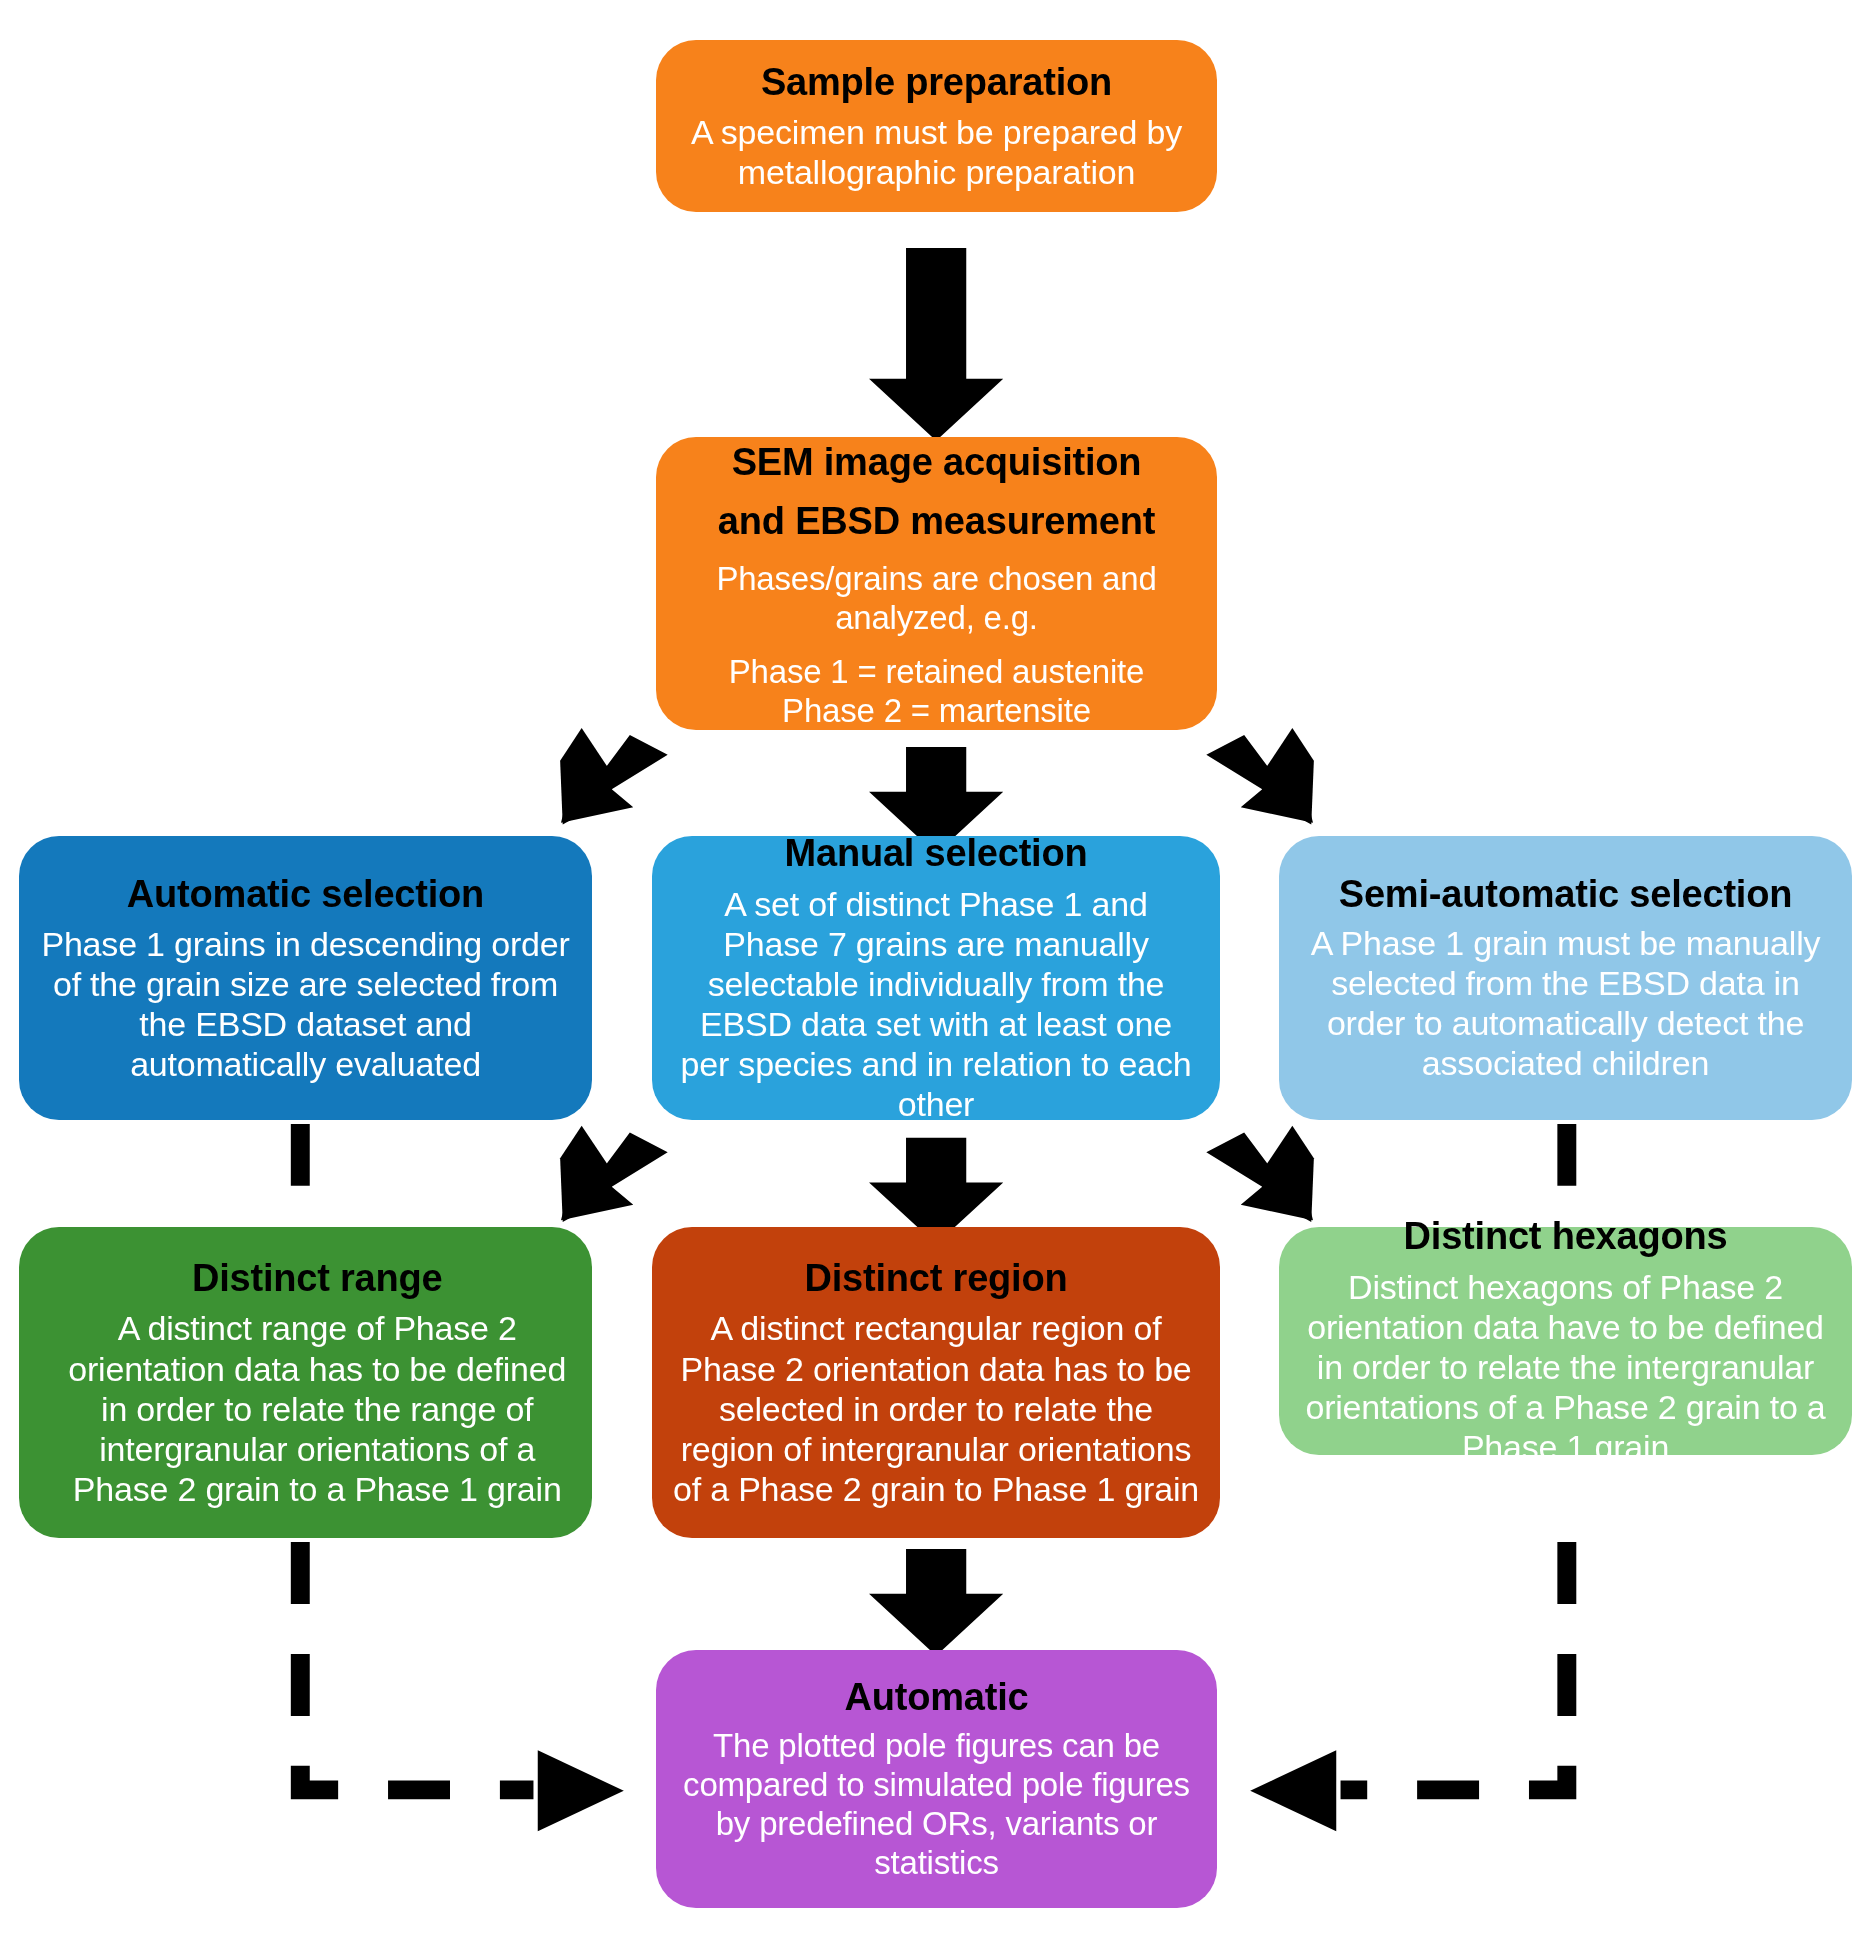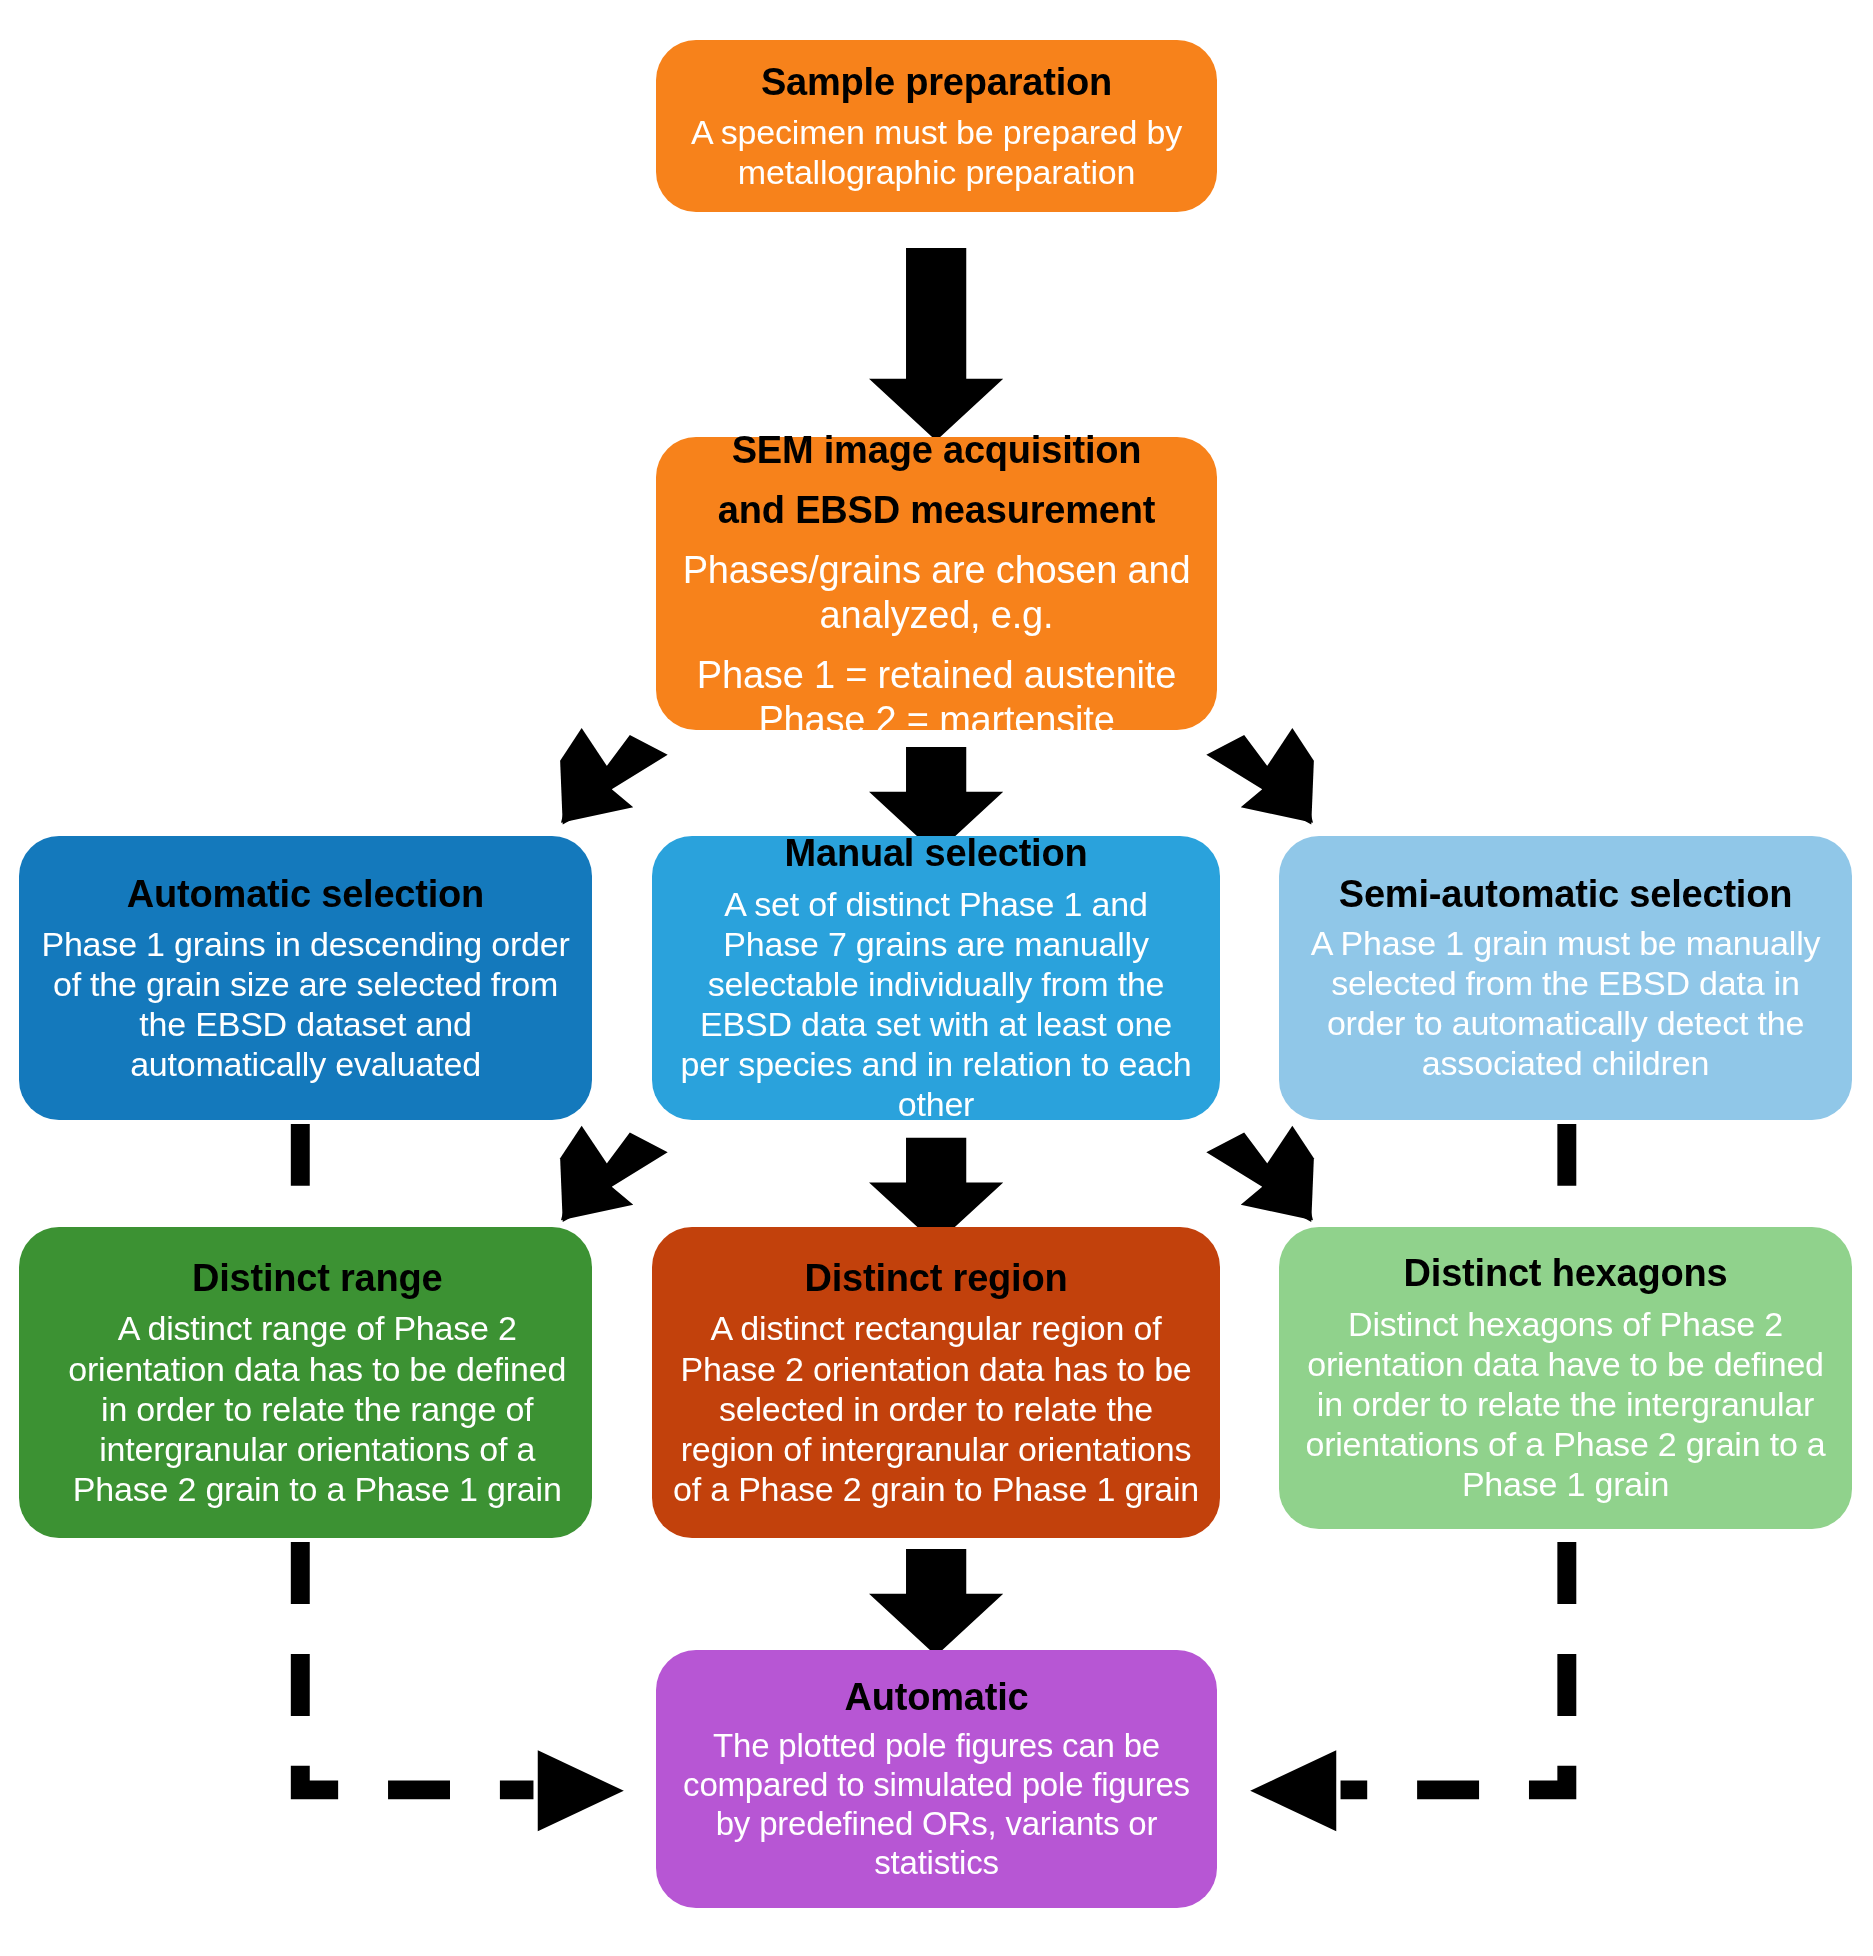--- a/index.html
+++ b/index.html
@@ -51,25 +51,25 @@
   .node .body .para + .para { margin-top: 15.5px; }
 
   
   #n-sample       { left: 656px;  top: 40px;   width: 561px;  height: 172px; }
   #n-sem          { left: 656px;  top: 437px;  width: 561px;  height: 293px; }
   #n-automatic    { left: 19px;   top: 836px;  width: 573px;  height: 284px; }
   #n-manual       { left: 652px;  top: 836px;  width: 568px;  height: 284px; }
   #n-semiauto     { left: 1279px; top: 836px;  width: 573px;  height: 284px; }
   #n-range        { left: 19px;   top: 1227px; width: 573px;  height: 311px; padding-left: 44px; }
   #n-region       { left: 652px;  top: 1227px; width: 568px;  height: 311px; }
-  #n-hexagons     { left: 1279px; top: 1227px; width: 573px;  height: 302px; }
+  #n-hexagons     { left: 1279px; top: 1227px; width: 573px;  height: 228px; }
   #n-comparison   { left: 656px;  top: 1650px; width: 561px;  height: 258px; }
 
   #n-sem .title   { font-size: 38px; line-height: 1.38; }
-  #n-sem .body    { font-size: 38px; }
+  #n-sem .body    { font-size: 33px; }
   #n-semiauto .title { line-height: 1.12; }
   #n-comparison .body { font-size: 33px; }
   #n-sample .body  { font-size: 34px; }
 
   svg.arrows {
     position: absolute;
     left: 0; top: 0;
     width: 1874px;
     height: 1957px;
     pointer-events: none;

